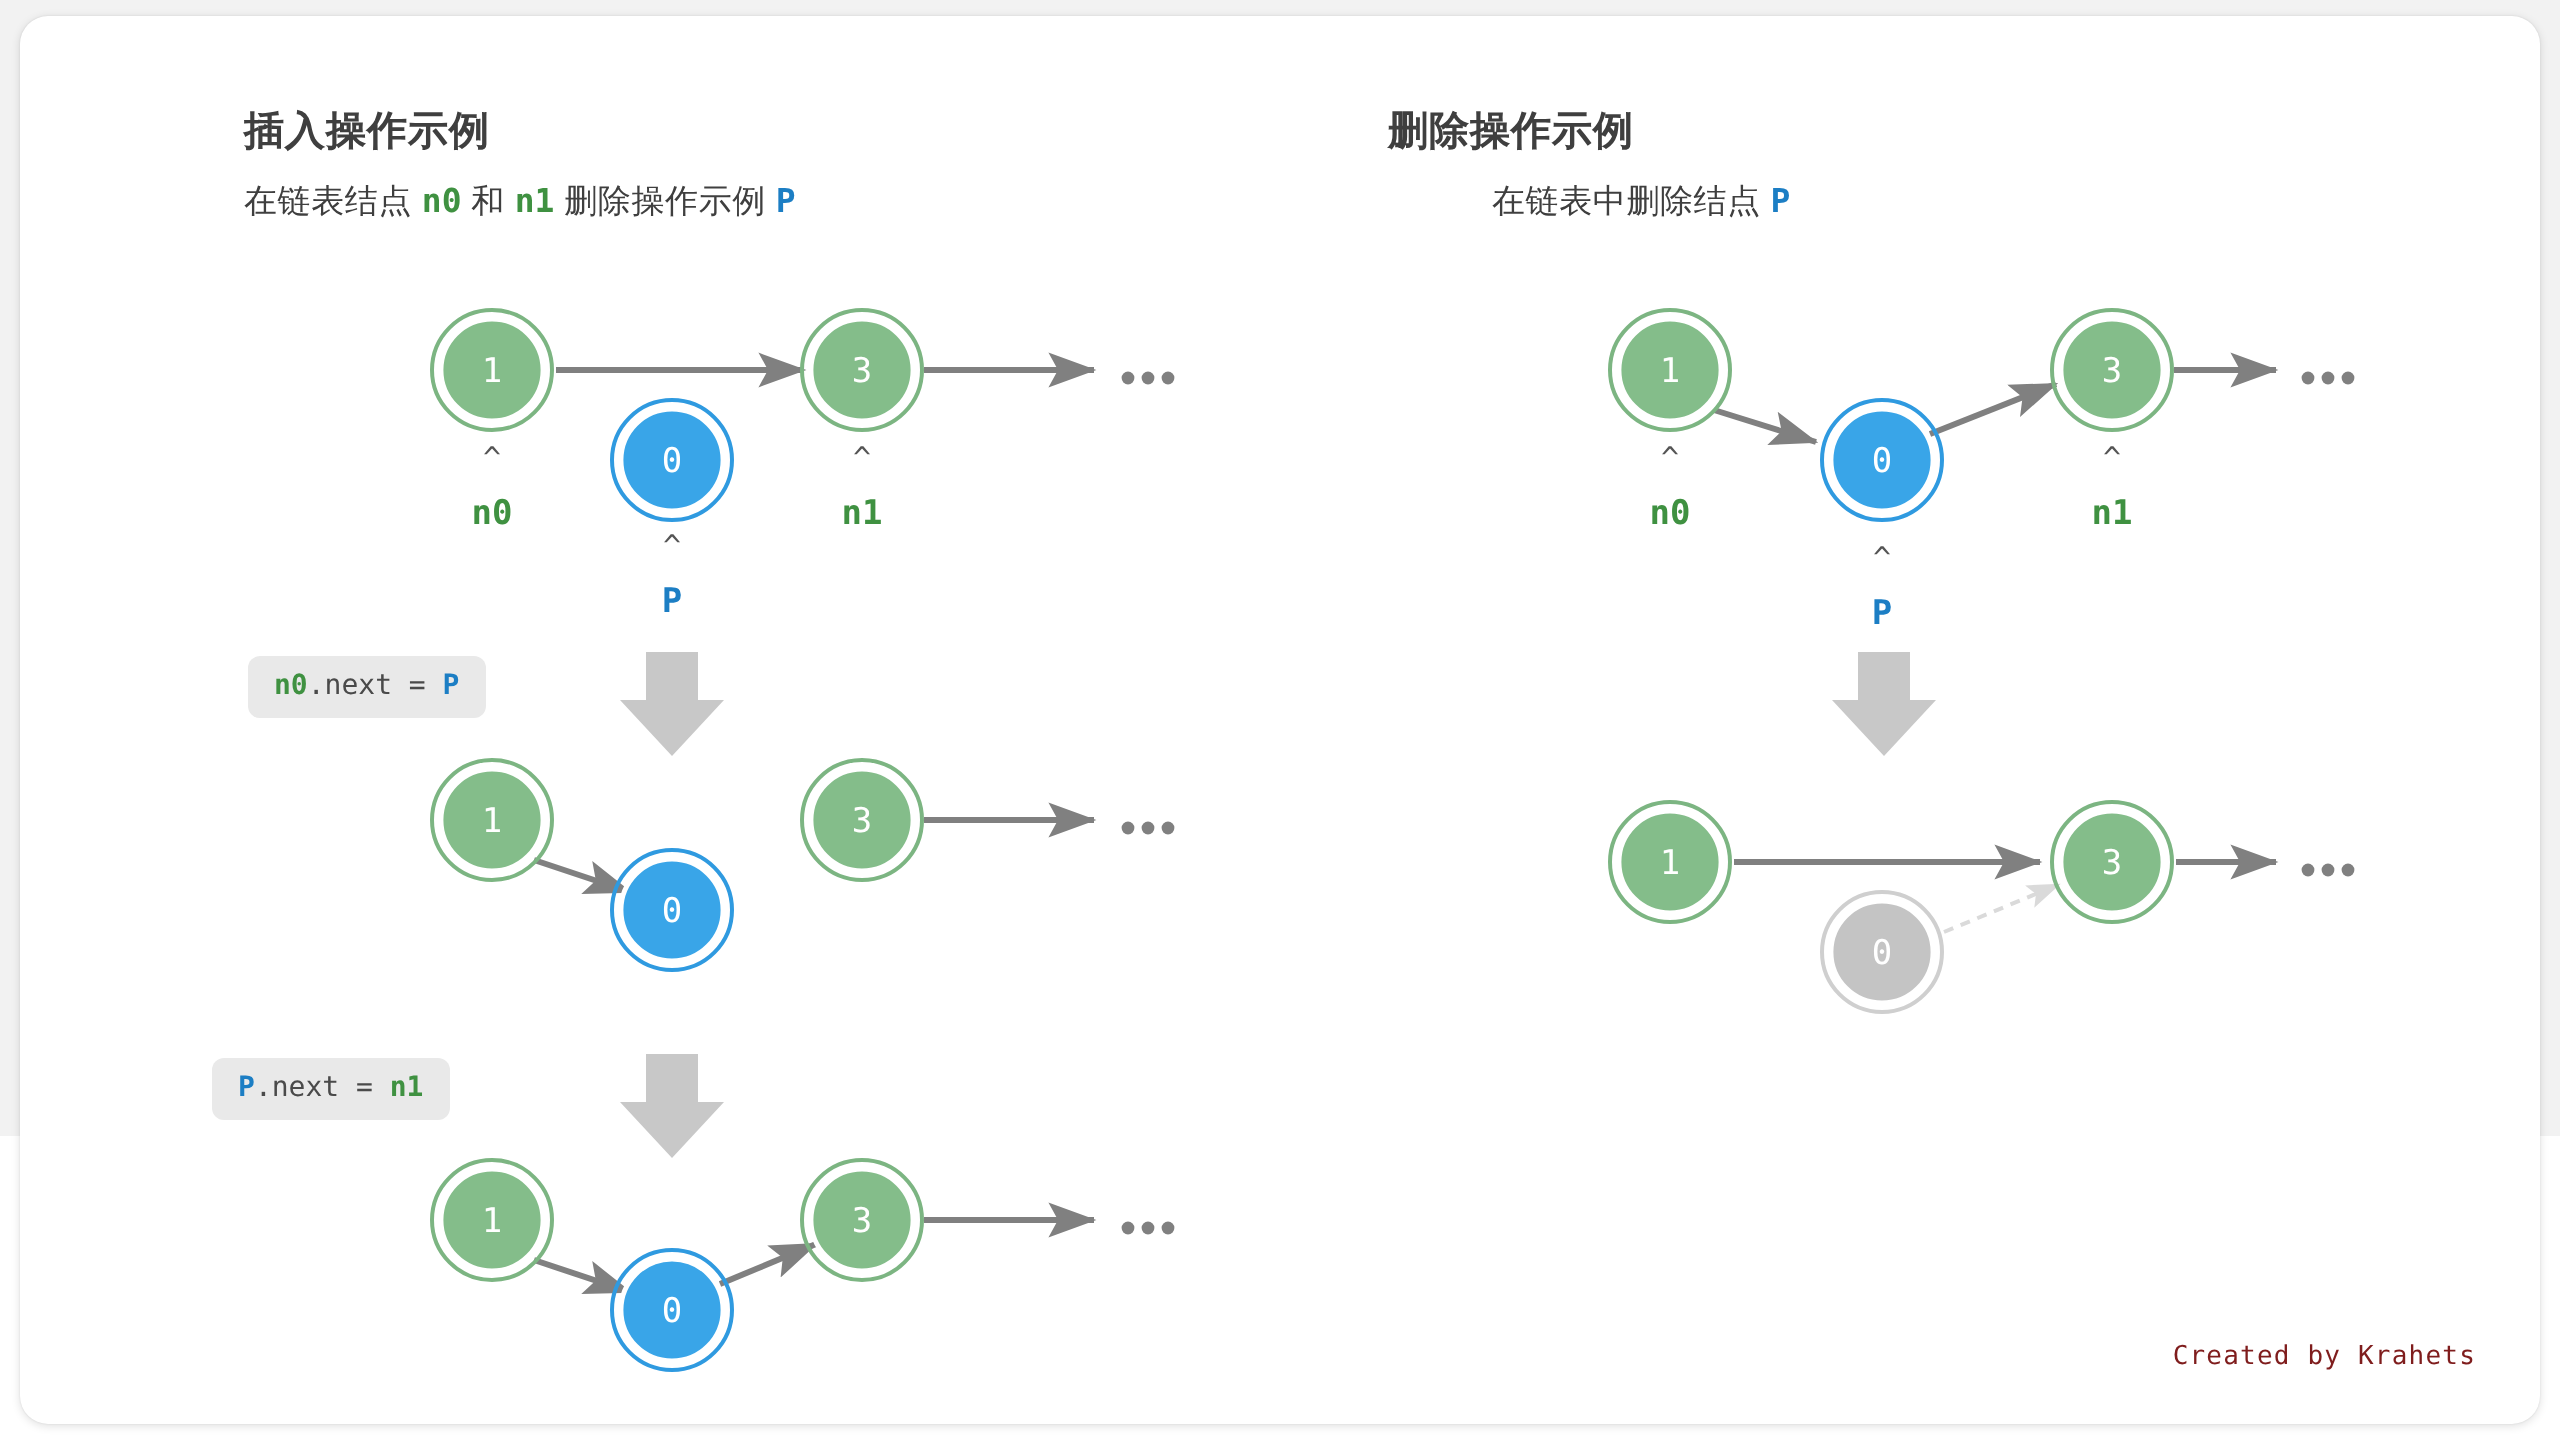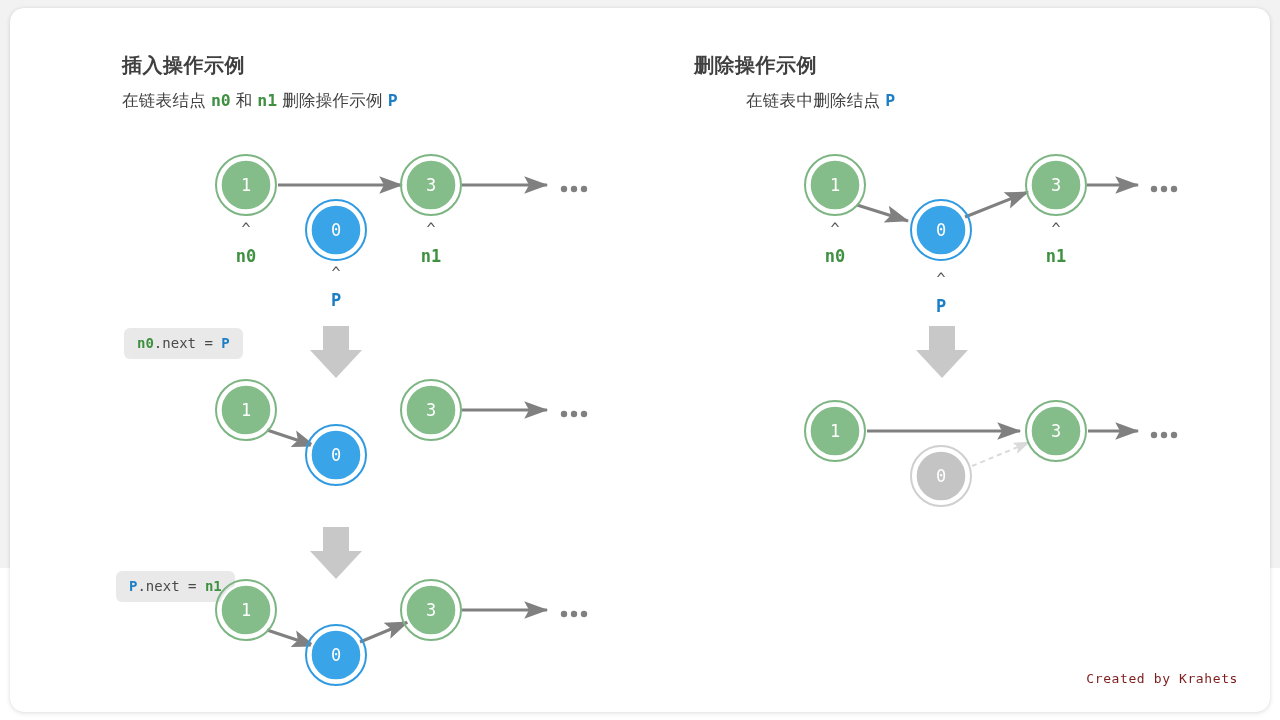--- a/index.html
+++ b/index.html
@@ -138,21 +138,21 @@
       <span>和</span>
       <span class="mono-green">n1</span>
       <span>删除操作示例</span>
       <span class="mono-blue">P</span>
     </div>
 
     <div class="code-chip" style="left:114px; top:320px;">
       <span class="c-green">n0</span><span class="c-gray">.next = </span><span class="c-blue">P</span>
     </div>
 
-    <div class="code-chip" style="left:106px; top:521px;margin-top:42px;">
+    <div class="code-chip" style="left:96px; top:521px;">
       <span class="c-blue">P</span><span class="c-gray">.next = </span><span class="c-green">n1</span>
     </div>
 
     <div class="panel-title" style="left:684px; top:44px;">删除操作示例</div>
 
     <div class="panel-sub" style="left:736px; top:82px;">
       <span>在链表中删除结点</span>
       <span class="mono-blue">P</span>
     </div>
 

